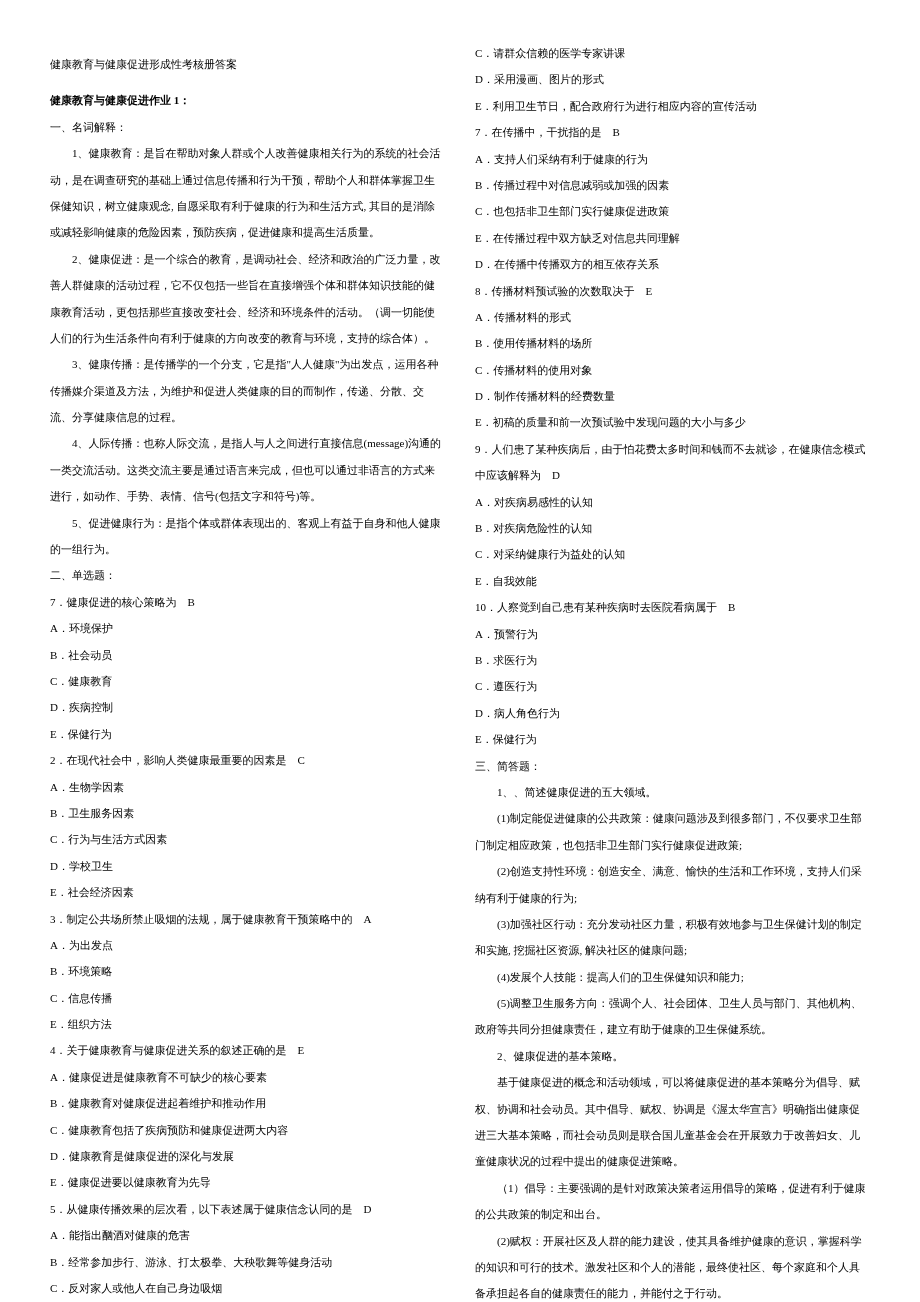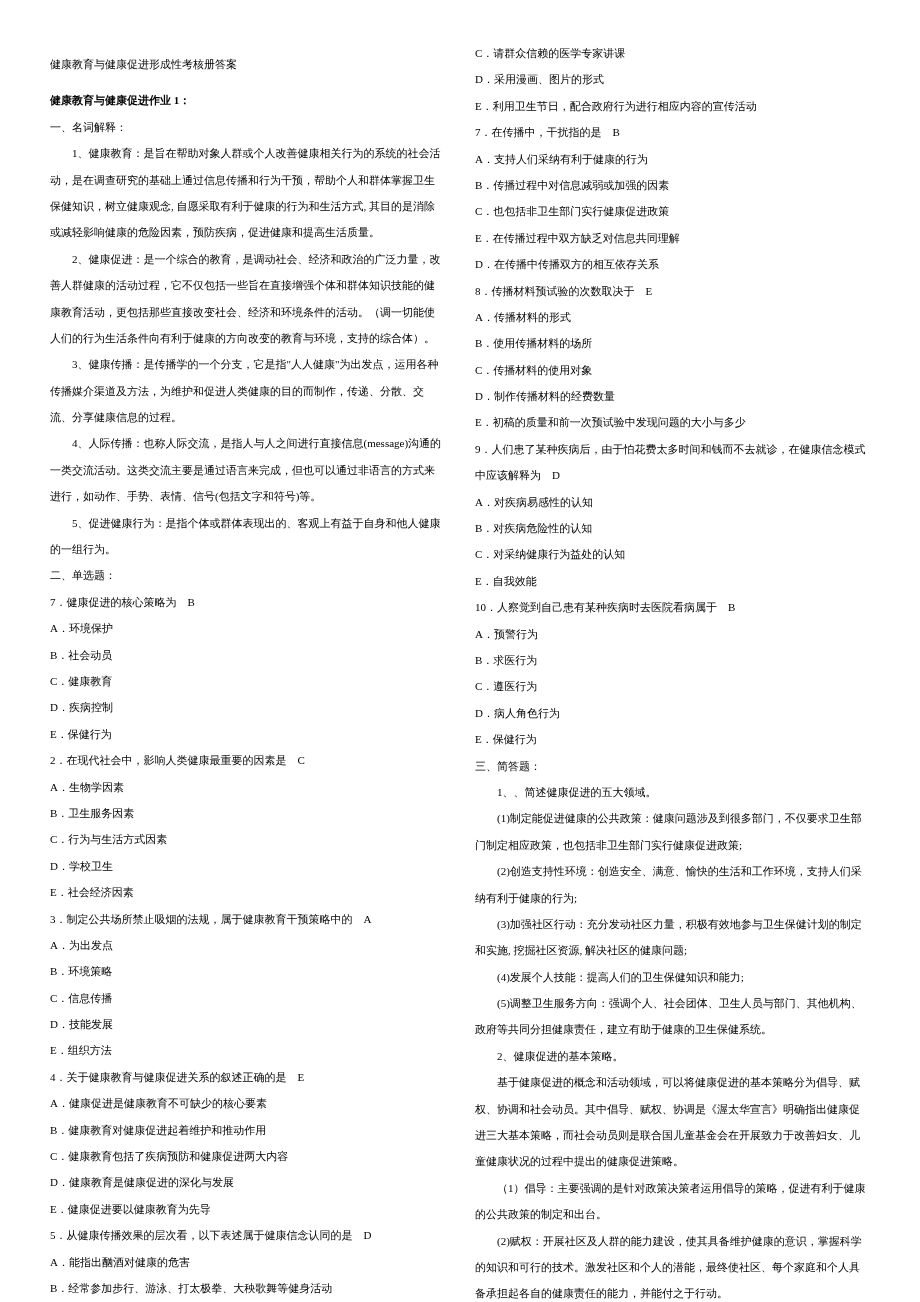--- a/index.html
+++ b/index.html
@@ -58,21 +58,20 @@
   <p class="line">A．生物学因素</p>
   <p class="line">B．卫生服务因素</p>
   <p class="line">C．行为与生活方式因素</p>
   <p class="line">D．学校卫生</p>
   <p class="line">E．社会经济因素</p>
 
   <p class="line"><span>3．制定公共场所禁止吸烟的法规，属于健康教育干预策略中的</span>　<span>A</span></p>
   <p class="line">A．为出发点</p>
   <p class="line">B．环境策略</p>
   <p class="line">C．信息传播</p>
-  <p class="line">D．技能发展</p>
   <p class="line">E．组织方法</p>
 
   <p class="line"><span>4．关于健康教育与健康促进关系的叙述正确的是</span>　<span>E</span></p>
   <p class="line">A．健康促进是健康教育不可缺少的核心要素</p>
   <p class="line">B．健康教育对健康促进起着维护和推动作用</p>
   <p class="line">C．健康教育包括了疾病预防和健康促进两大内容</p>
   <p class="line">D．健康教育是健康促进的深化与发展</p>
   <p class="line">E．健康促进要以健康教育为先导</p>
 
   <p class="line"><span>5．从健康传播效果的层次看，以下表述属于健康信念认同的是</span>　<span>D</span></p>

